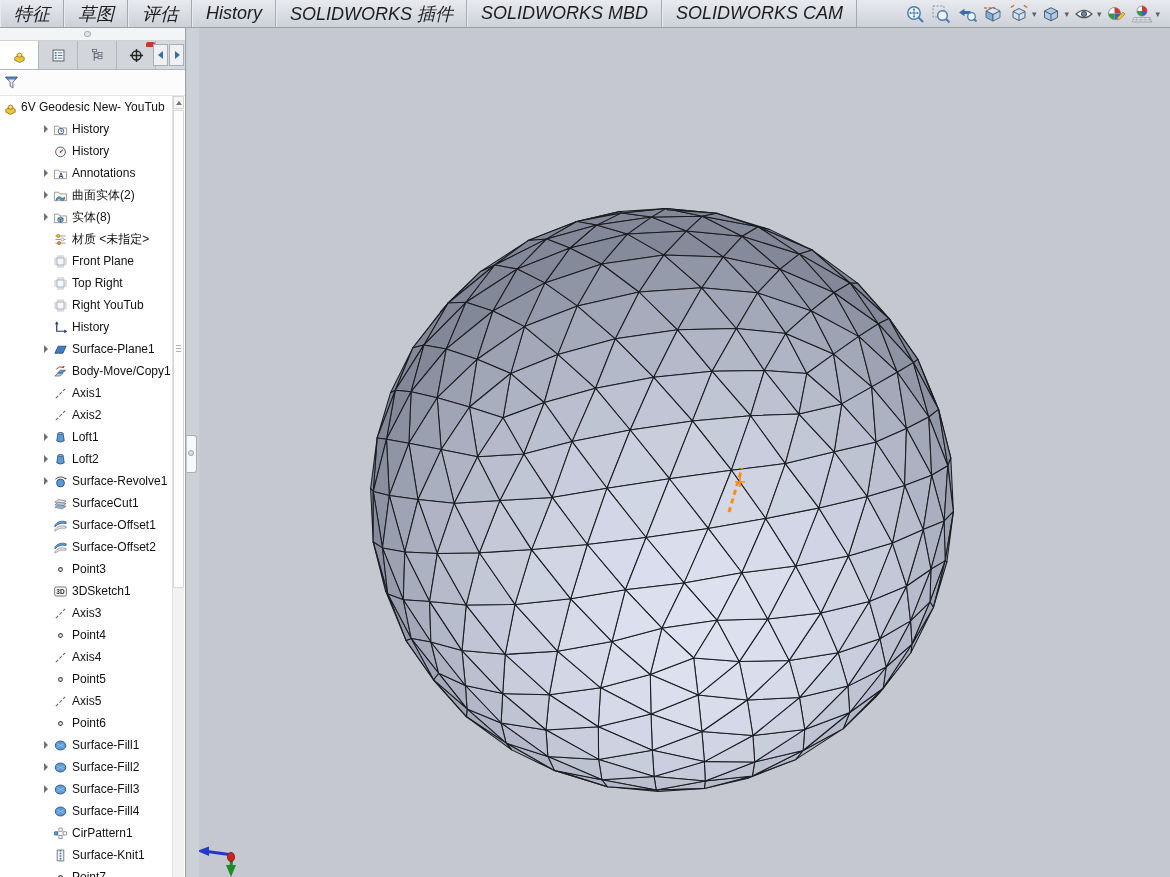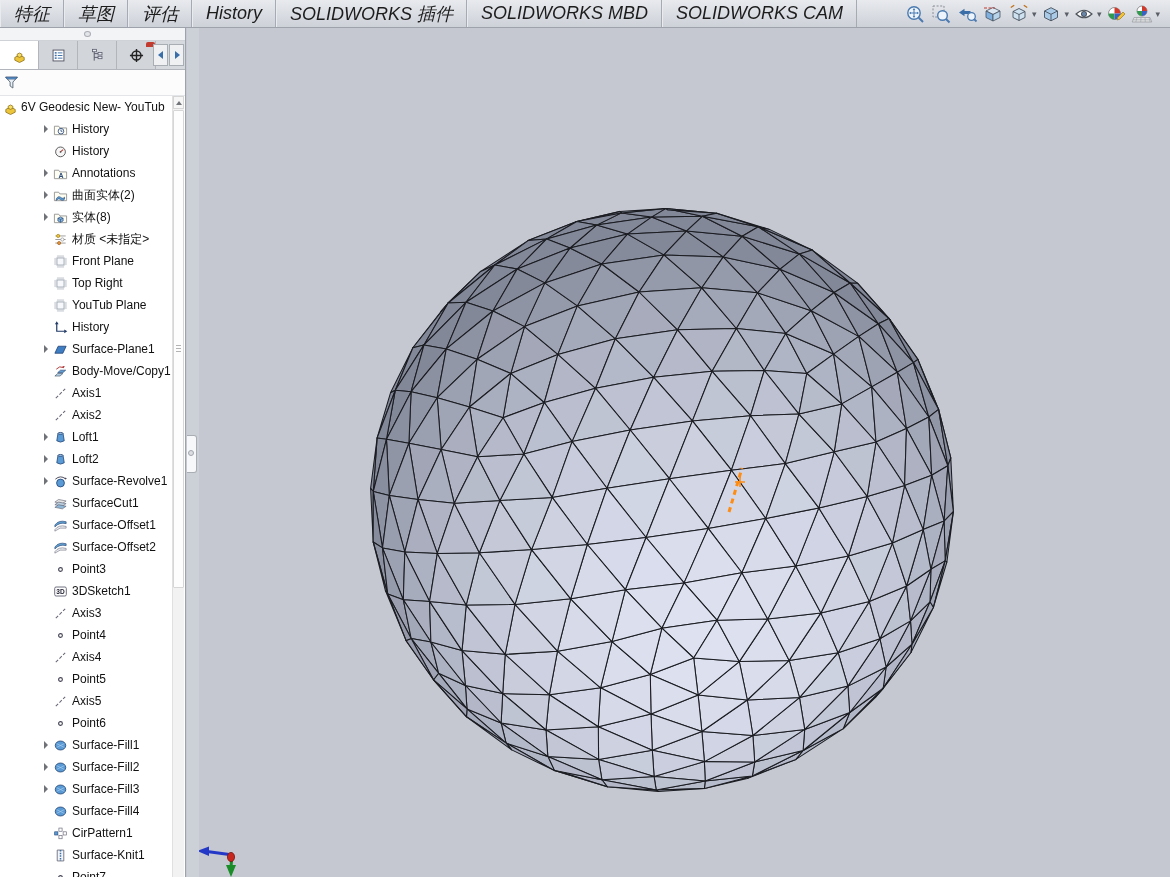--- a/index.html
+++ b/index.html
@@ -319,21 +319,21 @@
         <span class="tlabel">Top Right</span>
       </div>
       <div class="trow">
         <span class="arrow-slot"></span>
         <span class="ticon">
           <svg width="15" height="15" viewBox="0 0 16 16">
             <rect x="4.2" y="4.2" width="7.6" height="7.6" fill="#f6f8fb" stroke="#9aa2ae" stroke-width="1"></rect>
             <path d="M4.2 2.2h7.6M4.2 13.8h7.6M2.2 4.2v7.6M13.8 4.2v7.6" stroke="#b8bec8" stroke-width="1"></path>
           </svg>
         </span>
-        <span class="tlabel">YouTub Plane</span>
+        <span class="tlabel">Right YouTub</span>
       </div>
       <div class="trow">
         <span class="arrow-slot"></span>
         <span class="ticon">
           <svg width="15" height="15" viewBox="0 0 16 16">
             <path d="M4 3.5v8.5h8.5" fill="none" stroke="#223a66" stroke-width="1.3"></path>
             <path d="M12 10l3.2 2-3.2 2z" fill="#223a66"></path>
             <path d="M2 4.5l2-3.2 2 3.2z" fill="#223a66"></path>
           </svg>
         </span>

